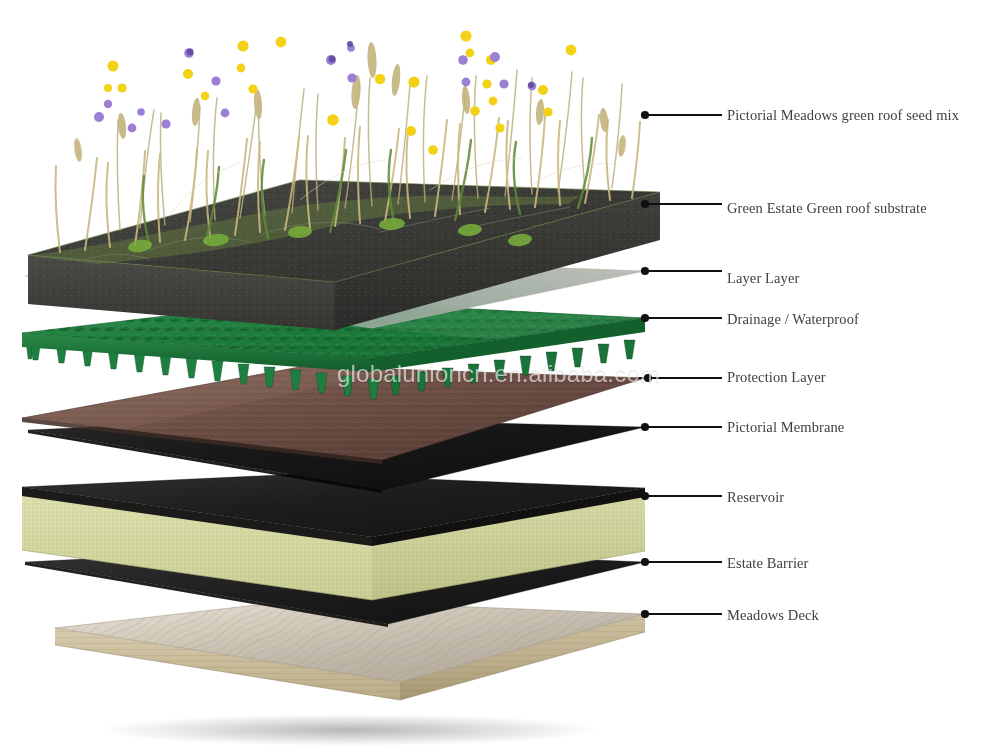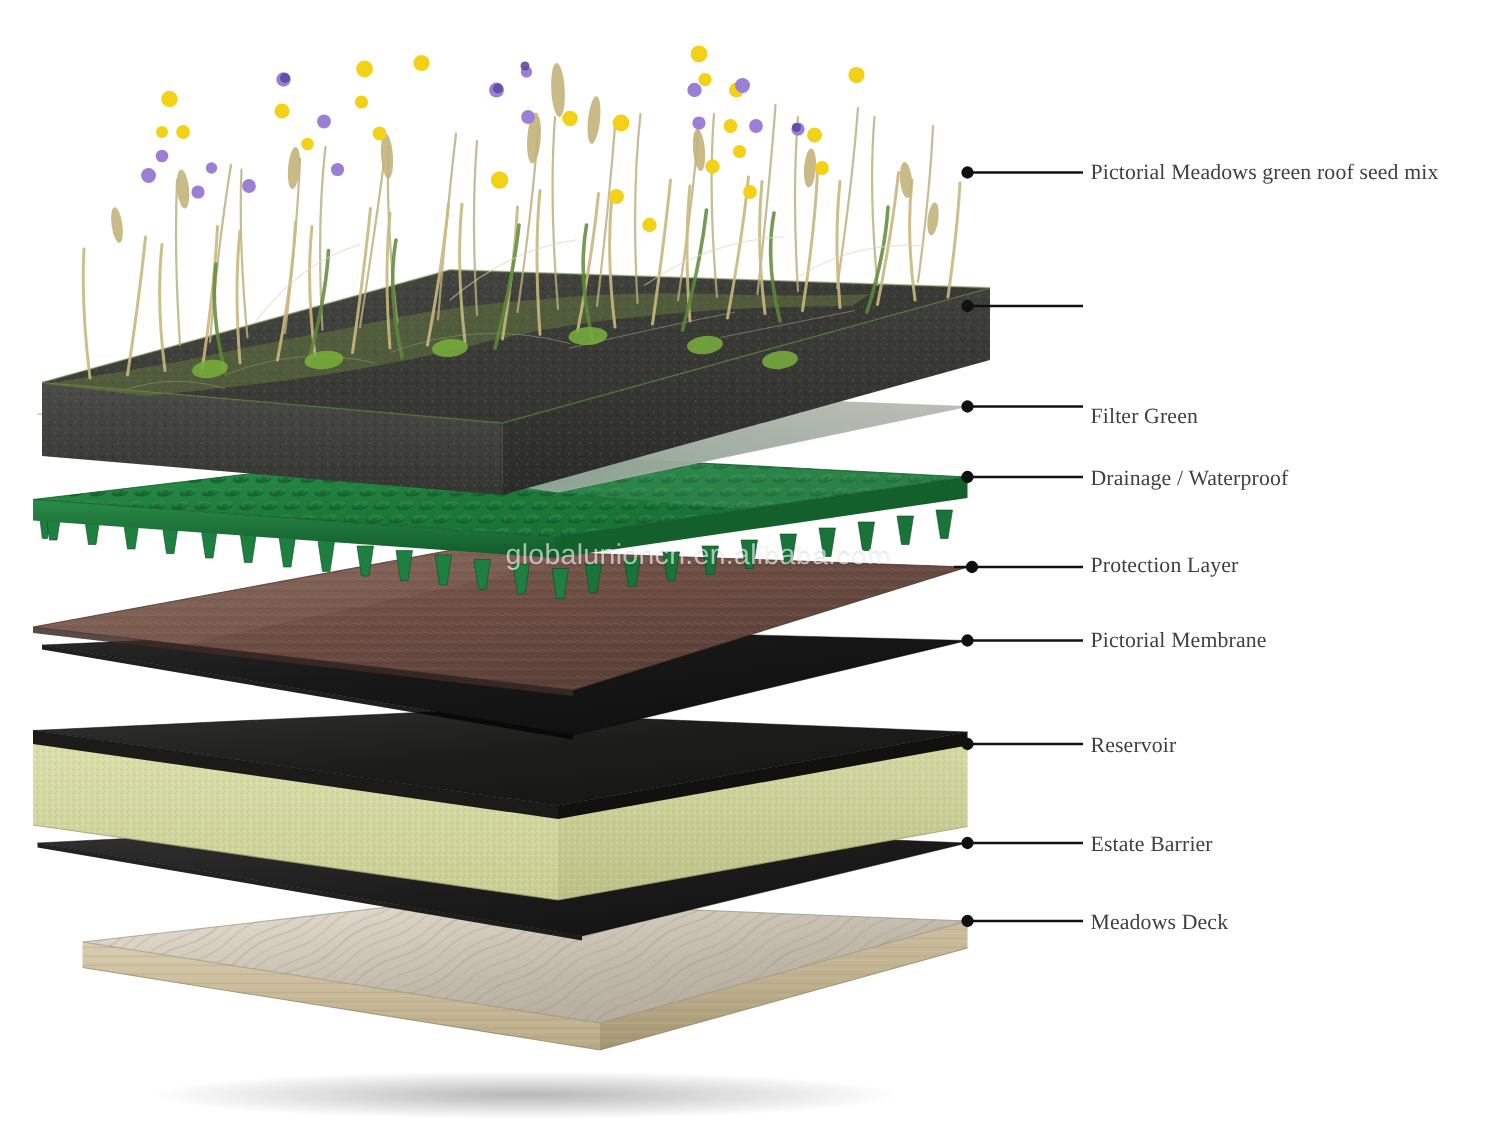--- a/index.html
+++ b/index.html
@@ -18,21 +18,21 @@
     white-space:nowrap;
     letter-spacing:.1px;
     line-height:1;
   }
 
   
   #watermark{
     position:absolute;
     left:337px; top:360px;
     font-family:"Liberation Sans",sans-serif;
-    font-size:19px;
+    font-size:24px;
     letter-spacing:.2px;
     color:rgba(255,255,255,.62);
     text-shadow:0 1px 1px rgba(0,0,0,.12);
     white-space:nowrap;
     pointer-events:none;
   }
 </style>
 </head>
 <body>
 
@@ -522,21 +522,22 @@
           <line x1="645" y1="562" x2="722" y2="562"></line>
         </g>
       <g>
           <circle cx="645" cy="614" r="3.2"></circle>
           <line x1="645" y1="614" x2="722" y2="614"></line>
         </g>
     </g>
   </svg>
 
   <div class="label" style="left:727px;top:108px">Pictorial Meadows green roof seed mix</div>
-  <div class="label" style="left:727px;top:271px">Filter Green</div>
+  <div class="label" style="left:727px;top:201px">Green Estate Green roof substrate</div>
+  <div class="label" style="left:727px;top:271px">Layer Layer</div>
   <div class="label" style="left:727px;top:312px">Drainage / Waterproof</div>
   <div class="label" style="left:727px;top:370px">Protection Layer</div>
   <div class="label" style="left:727px;top:420px">Pictorial Membrane</div>
   <div class="label" style="left:727px;top:490px">Reservoir</div>
   <div class="label" style="left:727px;top:556px">Estate Barrier</div>
   <div class="label" style="left:727px;top:608px">Meadows Deck</div>
 
   <div id="watermark">globalunioncn.en.alibaba.com</div>
 
 </div>

